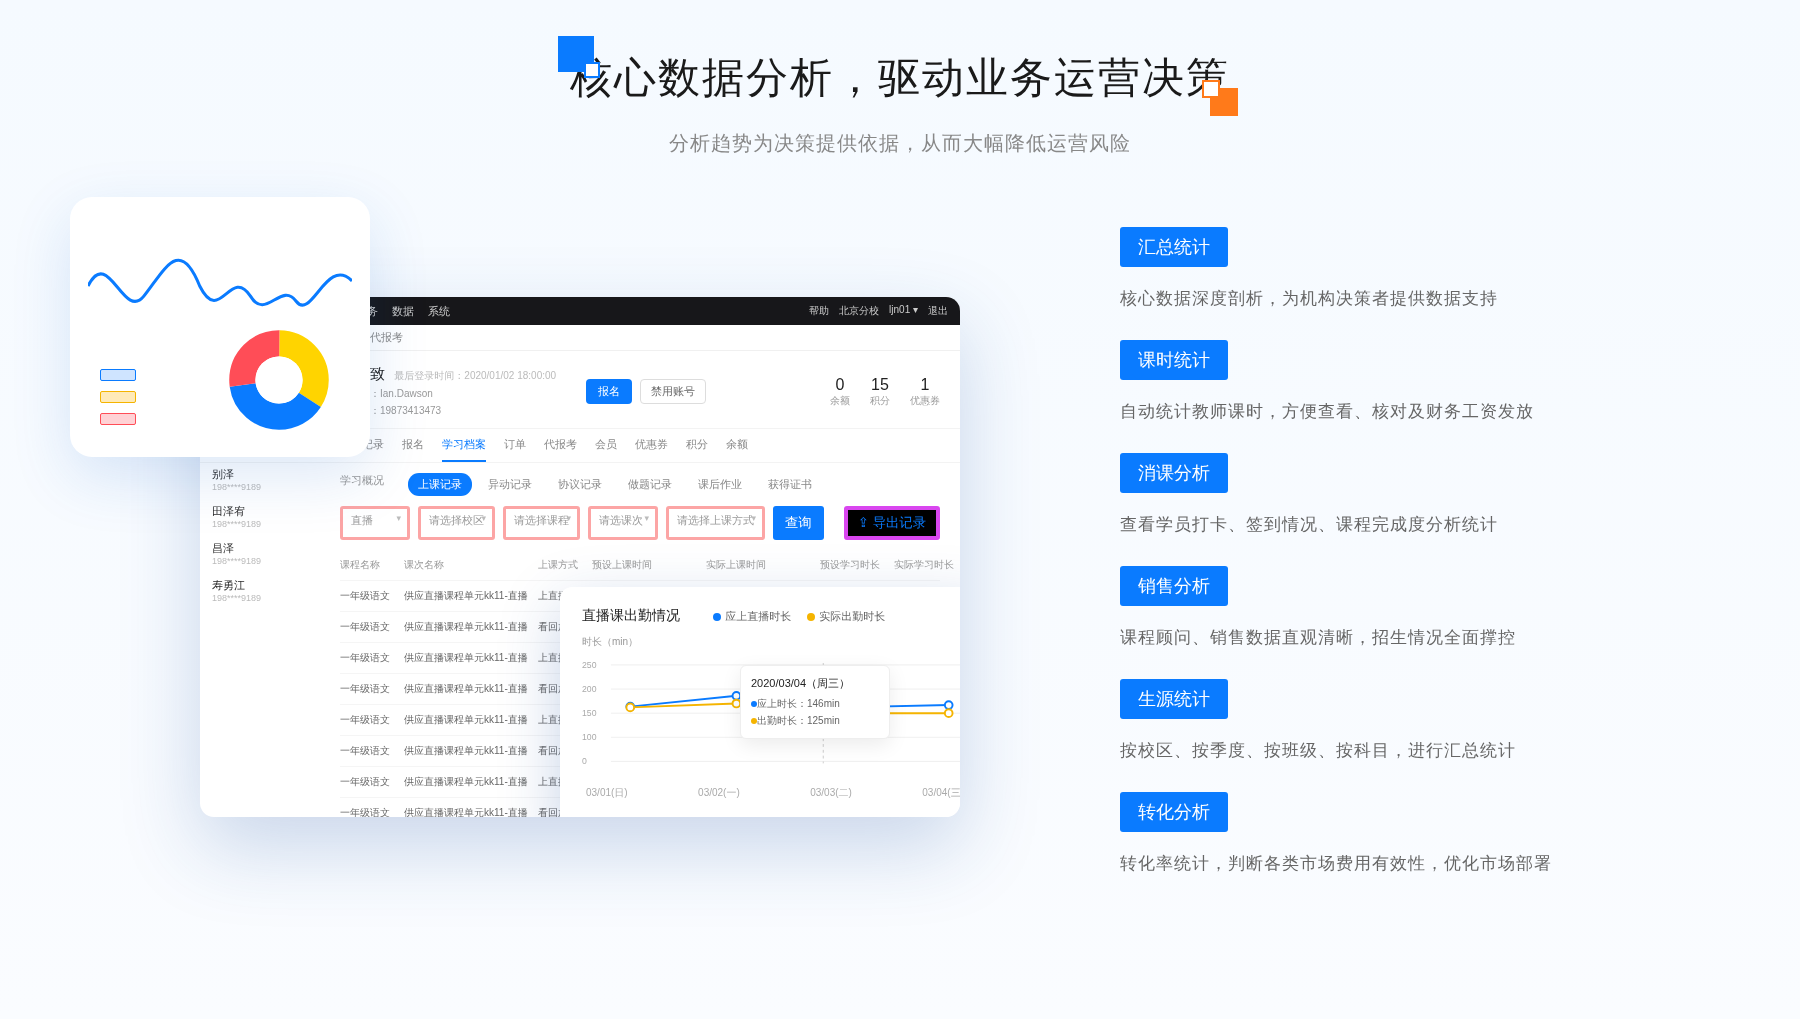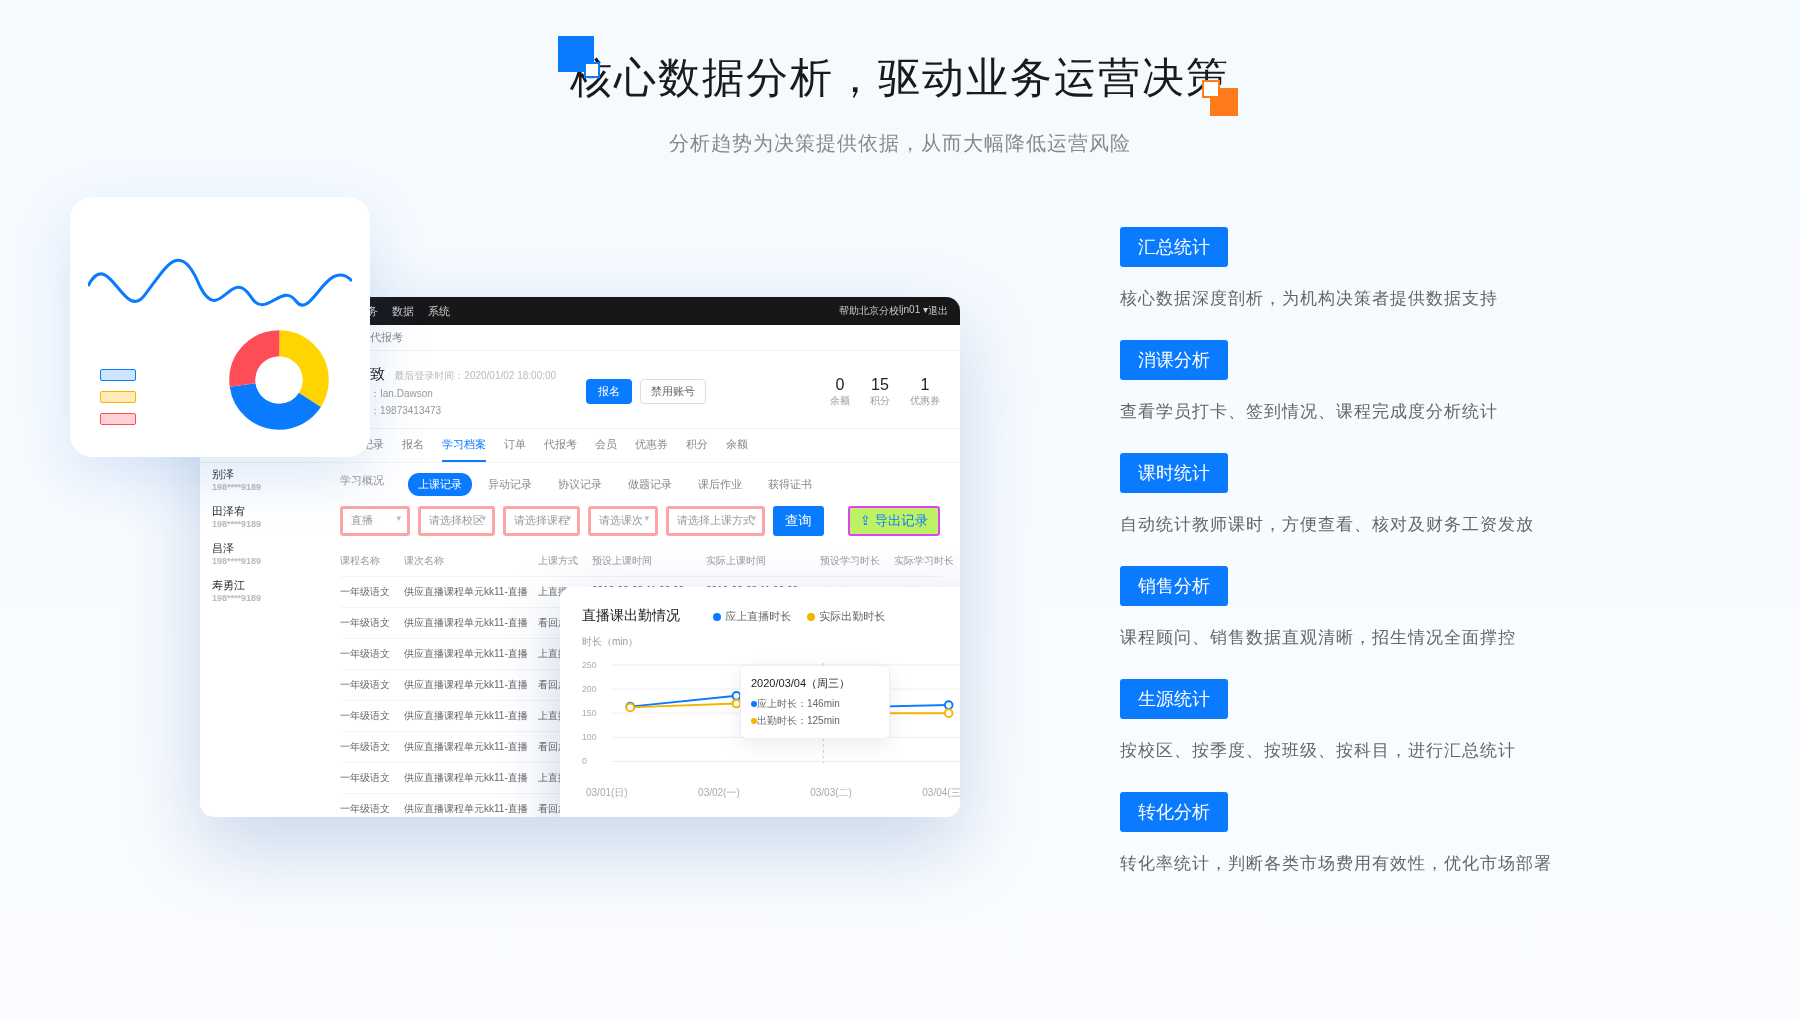--- a/index.html
+++ b/index.html
@@ -33,28 +33,28 @@
 .donut-legend { display: flex; flex-direction: column; gap: 10px; margin-top: 8px; position: absolute; bottom: 32px; left: 30px; }
 .donut-legend span { display:block; width: 36px; height: 12px; border-radius: 2px; border:1px solid; }
 .donut-svg { position: absolute; right: 36px; bottom: 22px; }
 
 .app-card {
   position: absolute; left: 150px; top: 100px; width: 760px; height: 520px;
   background: #fff; border-radius: 14px; box-shadow: 0 30px 80px rgba(30,80,160,.22);
   overflow: hidden; z-index: 5; font-size: 12px; color: #666;
 }
 .app-topbar { background: #17171a; height: 28px; display: flex; align-items: center; color: #ccc; font-size: 11px; padding: 0 12px; gap: 14px; }
-.app-topbar .right { margin-left: auto; display: flex; font-size: 10px; }
+.app-topbar .right { margin-left: auto; display: flex; gap: 10px; font-size: 10px; }
 .app-subbar { height: 26px; border-bottom: 1px solid #f0f0f0; display:flex; align-items:center; padding:0 12px; gap: 16px; font-size: 11px; color:#888;}
 .student-list {
   position: absolute; left: 0; top: 88px; width: 120px; padding: 8px 12px; font-size: 11px; color:#555;
 }
 .student-list .si { margin-bottom: 12px; }
 .student-list .si .n { color: #2a2a2a; }
-.student-list .si .p { color: #bbb; font-size: 9px; font-weight: bold; }
+.student-list .si .p { color: #bbb; font-size: 9px; }
 .student-list .si.active .n { color: #0a7bff; }
 
 .profile-row { padding: 14px 20px 10px 140px; display:flex; align-items:center; border-bottom:1px solid #f3f3f3; }
 .profile-row .info .nm { font-size: 15px; color:#222; display:inline-block; }
 .profile-row .info .meta { color:#bbb; font-size:10px; margin-left:6px;}
 .profile-row .info .ln { font-size:10px; color:#999; margin-top:3px;}
 .btn-primary { background:#0a7bff; color:#fff; border:none; border-radius:4px; padding:5px 12px; font-size:11px; cursor:pointer;}
 .btn-outline { background:#fff; border:1px solid #ddd; color:#666; border-radius:4px; padding:4px 10px; font-size:11px; cursor:pointer;}
 .stats { margin-left:auto; display:flex; gap:20px; }
 .stats .s { text-align:center; font-size:10px; color:#999; }
@@ -65,21 +65,21 @@
 .rec-tabs .t.active { color:#0a7bff; border-bottom:2px solid #0a7bff; }
 
 .sec-tabs { padding: 10px 20px 0 140px; display:flex; gap:10px; font-size:11px; }
 .sec-tabs .st { color:#888; padding:4px 10px; cursor:pointer;}
 .sec-tabs .st.active { background:#0a7bff; color:#fff; border-radius:11px; }
 
 .filters { padding: 10px 20px 0 140px; display:flex; gap:8px; font-size:11px; }
 .filters .fb { border:3px solid #fca5a5; border-radius:3px; padding:4px 8px; color:#999; min-width:70px; position:relative;}
 .filters .fb::after { content:"▾"; position:absolute; right:6px; font-size:9px; color:#bbb;}
 .filters .search-btn { background:#0a7bff; color:#fff; border-radius:3px; padding:4px 12px; border:none; cursor:pointer;}
-.filters .export-btn { color:#0a7bff; border:2px solid #d946ef; background:#bef264; border-radius:3px; padding:4px 10px; cursor:pointer; margin-left:auto;}
+.filters .export-btn { color:#0a7bff; border:4px solid #d946ef; background:#000000; border-radius:3px; padding:4px 10px; cursor:pointer; margin-left:auto;}
 
 .tbl { padding: 0 20px 0 140px; margin-top:10px; font-size:10px; }
 .tbl-head, .tbl-row { display:grid; grid-template-columns: 60px 130px 50px 110px 110px 70px 70px 40px 40px; gap:4px; padding:8px 0; border-bottom:1px solid #f5f5f5; }
 .tbl-head { color:#999; font-size:10px; }
 .tbl-row { color:#666; }
 
 .chart-card {
   position:absolute; right:-30px; bottom:-20px; width:430px; height:250px;
   background:#fff; border-radius:12px; box-shadow: 0 20px 60px rgba(30,80,160,.25);
   z-index:20; padding: 20px 22px; font-size:12px;
@@ -383,28 +383,28 @@
 
     </div>
   </div>
 
   <div class="right-features" id="features">
   <div class="feat">
     <div class="feat-tag">汇总统计</div>
     <div class="feat-desc">核心数据深度剖析，为机构决策者提供数据支持</div>
   </div>
   <div class="feat">
+    <div class="feat-tag">课时统计</div>
+    <div class="feat-desc">自动统计教师课时，方便查看、核对及财务工资发放</div>
+  </div>
+  <div class="feat">
     <div class="feat-tag">消课分析</div>
     <div class="feat-desc">查看学员打卡、签到情况、课程完成度分析统计</div>
   </div>
   <div class="feat">
-    <div class="feat-tag">课时统计</div>
-    <div class="feat-desc">自动统计教师课时，方便查看、核对及财务工资发放</div>
-  </div>
-  <div class="feat">
     <div class="feat-tag">销售分析</div>
     <div class="feat-desc">课程顾问、销售数据直观清晰，招生情况全面撑控</div>
   </div>
   <div class="feat">
     <div class="feat-tag">生源统计</div>
     <div class="feat-desc">按校区、按季度、按班级、按科目，进行汇总统计</div>
   </div>
   <div class="feat">
     <div class="feat-tag">转化分析</div>
     <div class="feat-desc">转化率统计，判断各类市场费用有效性，优化市场部署</div>

